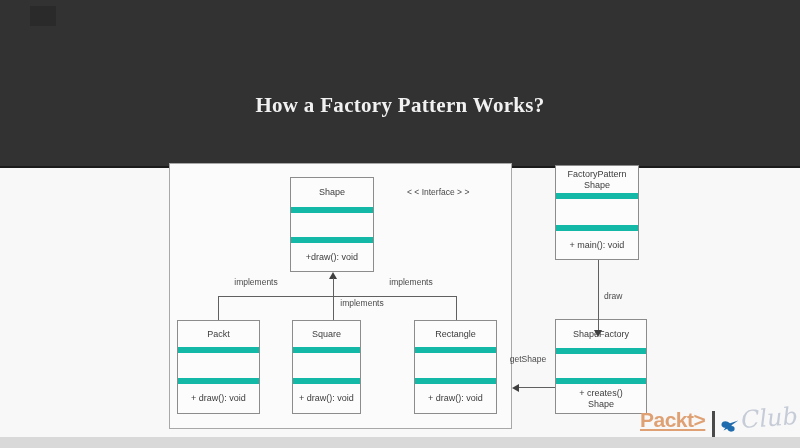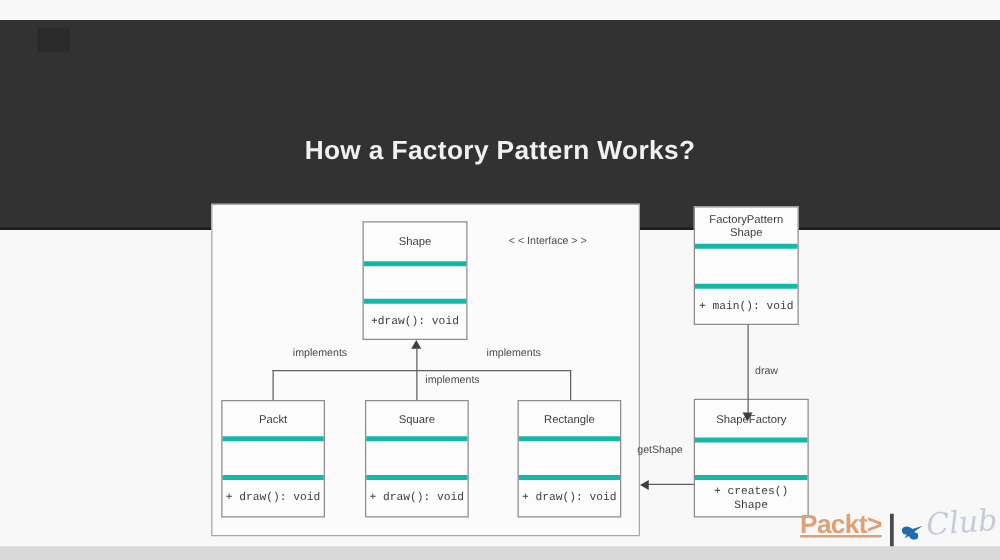--- a/index.html
+++ b/index.html
@@ -8,24 +8,25 @@
 
   .slide {
     position: relative;
     width: 800px; height: 448px;
     background: #f8f8f8;
     overflow: hidden;
   }
 
   
   .header {
-    position: absolute; left: 0; top: 16px;
+    position: absolute; left: 0; top: 0;
     width: 800px; height: 168px;
     background: #323232;
     border-bottom: 2px solid #1b1b1b;
+    font-family: Liberation Serif, serif;
   }
   .header-square {
     position: absolute; left: 30px; top: 6px;
     width: 26px; height: 20px;
     background: #2a2a2a;
   }
   .slide-title {
     position: absolute; left: 0; top: 93px;
     width: 100%;
     text-align: center;
@@ -52,26 +53,26 @@
 
   .uml-box {
     position: absolute;
     border: 1px solid #8c8c8c;
     background: #fcfcfc;
     color: #3c3c3c;
     font-size: 9px;
     text-align: center;
   }
   .uml-box .cmp {
-    border-bottom: 4px solid #14b8a6;
+    border-bottom: 6px solid #14b8a6;
     display: flex; flex-direction: column;
     align-items: center; justify-content: center;
     line-height: 11px;
   }
-  .uml-box .cmp:last-child { border-bottom: none; font-family: Liberation Mono, monospace; }
+  .uml-box .cmp:last-child { border-bottom: none; }
 
   .diagram-label {
     position: absolute;
     font-size: 8.5px;
     color: #4a4a4a;
     text-align: center;
     white-space: nowrap;
   }
 
   .line { position: absolute; background: #606060; }
@@ -138,21 +139,21 @@
       <div class="cmp" style="height:28px;">+draw(): void</div>
     </div>
     <div class="diagram-label" style="left:377px; top:187px;margin-left:30px;">&lt; &lt; Interface &gt; &gt;</div>
 
     <div class="uml-box" style="left:177px; top:320px; width:83px;">
       <div class="cmp" style="height:32px;">Packt</div>
       <div class="cmp" style="height:31px;"></div>
       <div class="cmp" style="height:29px;">+ draw(): void</div>
     </div>
 
-    <div class="uml-box" style="left:292px; top:320px; width:83px;">
+    <div class="uml-box" style="left:292px; top:320px; width:69px;">
       <div class="cmp" style="height:32px;">Square</div>
       <div class="cmp" style="height:31px;"></div>
       <div class="cmp" style="height:29px;">+ draw(): void</div>
     </div>
 
     <div class="uml-box" style="left:414px; top:320px; width:83px;">
       <div class="cmp" style="height:32px;">Rectangle</div>
       <div class="cmp" style="height:31px;"></div>
       <div class="cmp" style="height:29px;">+ draw(): void</div>
     </div>

